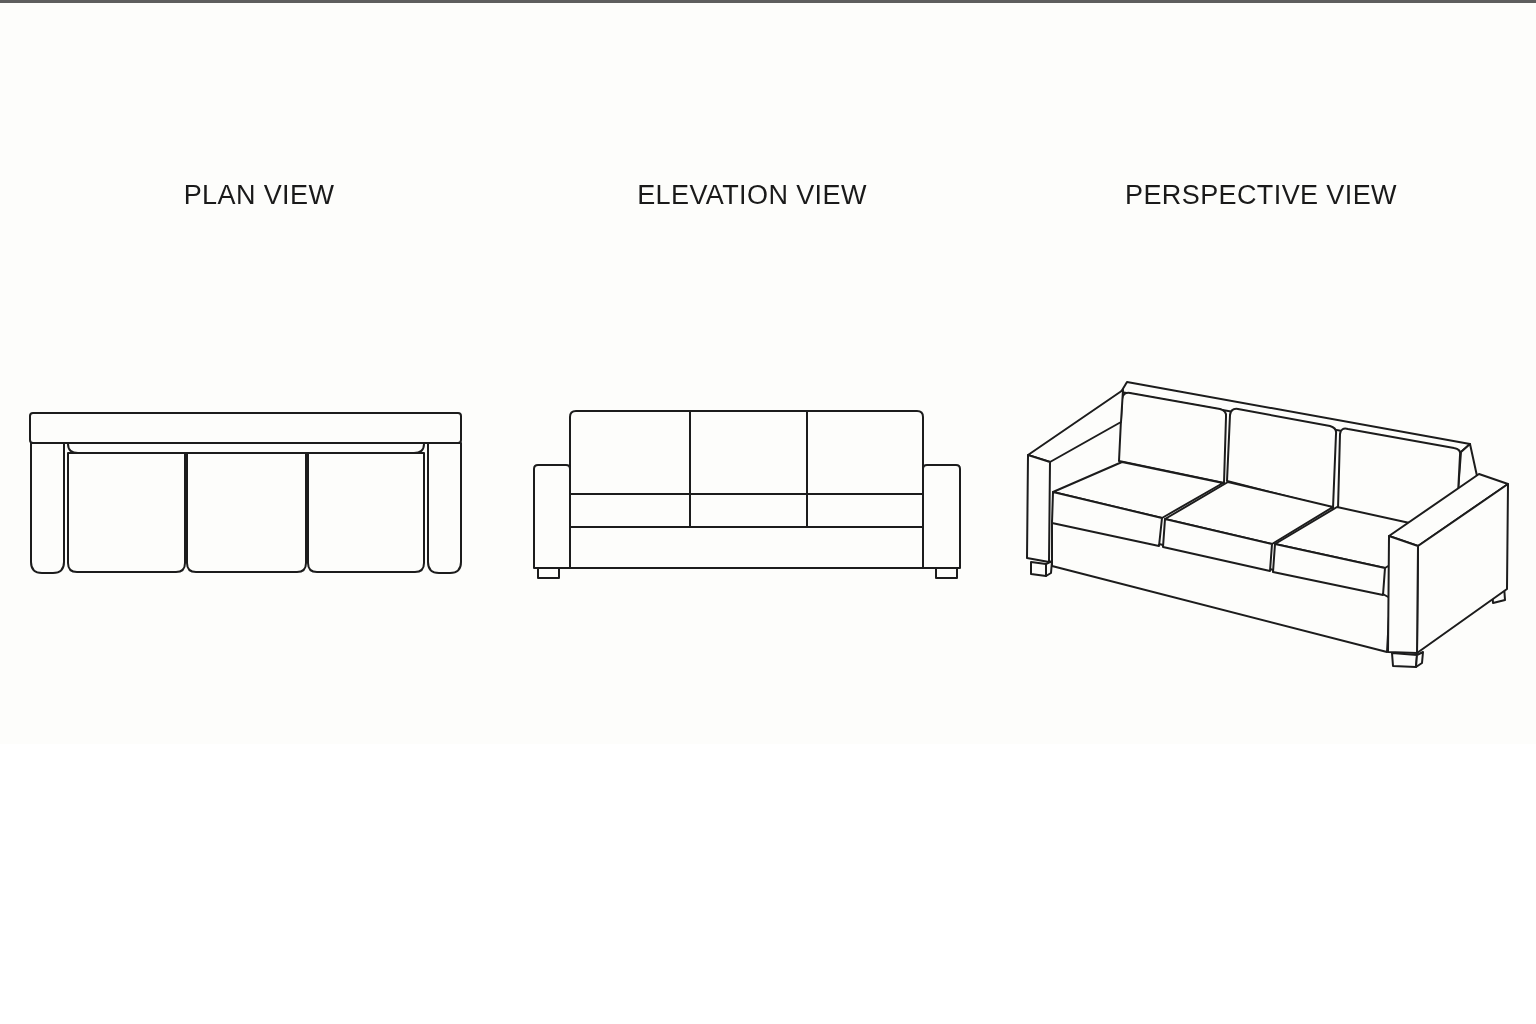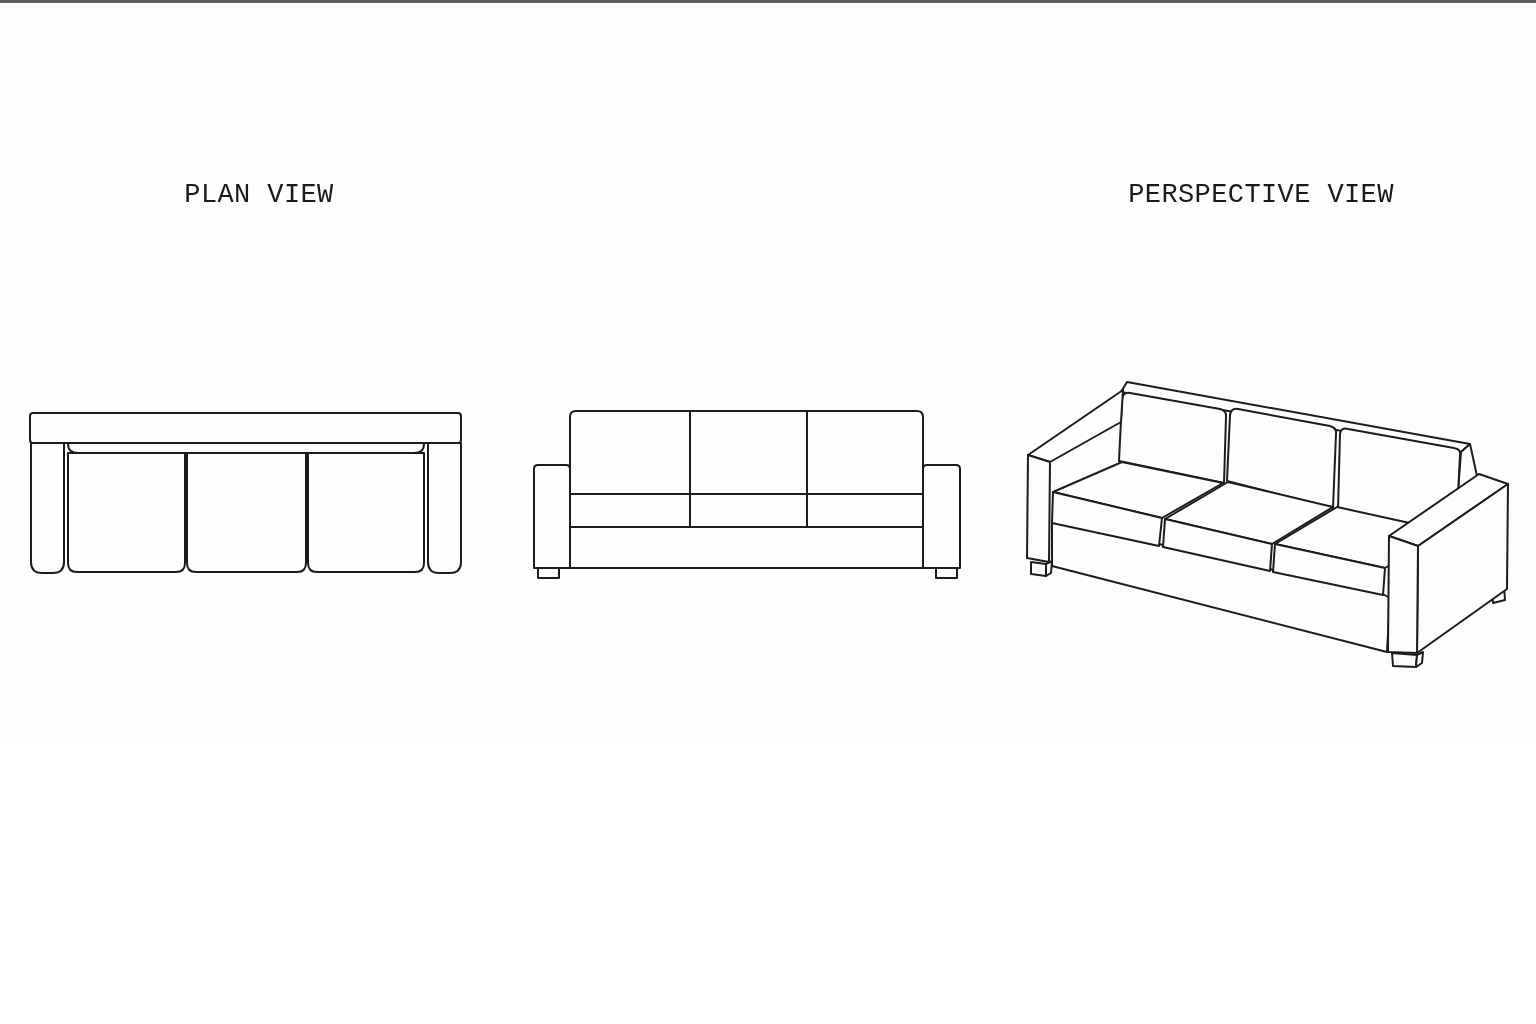--- a/index.html
+++ b/index.html
@@ -5,21 +5,21 @@
   html, body {
     margin: 0;
     padding: 0;
   }
   .canvas {
     position: relative;
     width: 1536px;
     height: 744px;
     background: #fdfdfb;
     overflow: hidden;
-    font-family: Liberation Mono, monospace;
+    font-family: Liberation Sans, sans-serif;
   }
   .top-edge {
     position: absolute;
     top: 0; left: 0;
     width: 100%;
     height: 3px;
     background: #5e5e5e;
   }
   .view-title {
     position: absolute;
@@ -53,20 +53,21 @@
   }
 </style>
 </head>
 <body>
 
 <div class="canvas">
 
   <div class="top-edge"></div>
 
   <div class="view-title title-plan">PLAN VIEW</div>
+  <div class="view-title title-elevation">ELEVATION VIEW</div>
   <div class="view-title title-perspective">PERSPECTIVE VIEW</div>
 
   <svg class="drawing" width="1536" height="1024" viewBox="0 0 1536 1024">
 
     <g>
       <rect class="face" x="30" y="413" width="431" height="30" rx="3"></rect>
       <path class="face" d="M31 443 H64 V562 Q64 573 53 573 H42 Q31 573 31 562 Z"></path>
       <path class="face" d="M428 443 H461 V562 Q461 573 450 573 H439 Q428 573 428 562 Z"></path>
       <path class="ln" d="M68 444 Q68 453 78 453 H414 Q424 453 424 444"></path>
       <path class="face" d="M68 453 H185 V563 Q185 572 176 572 H77 Q68 572 68 563 Z"></path>

